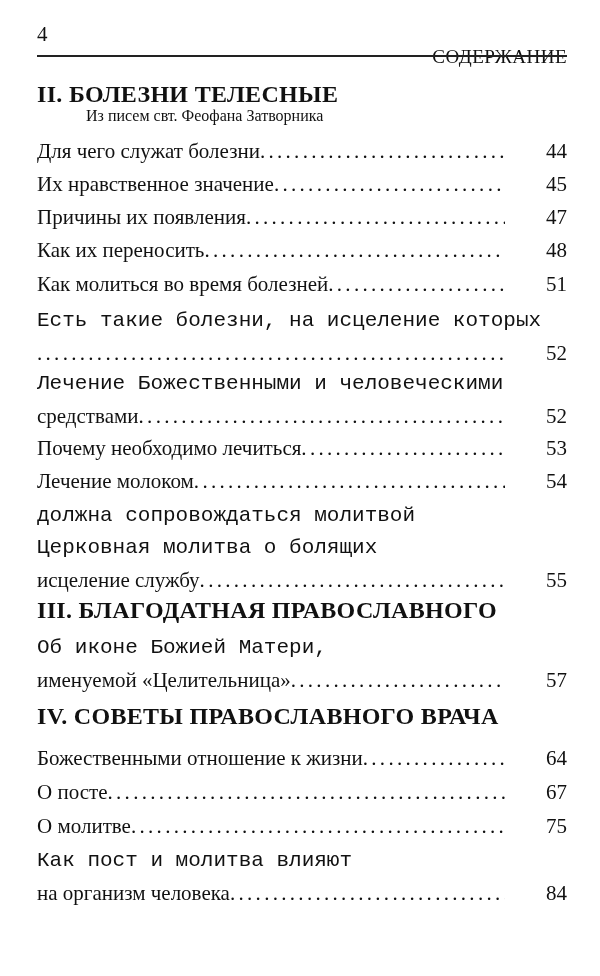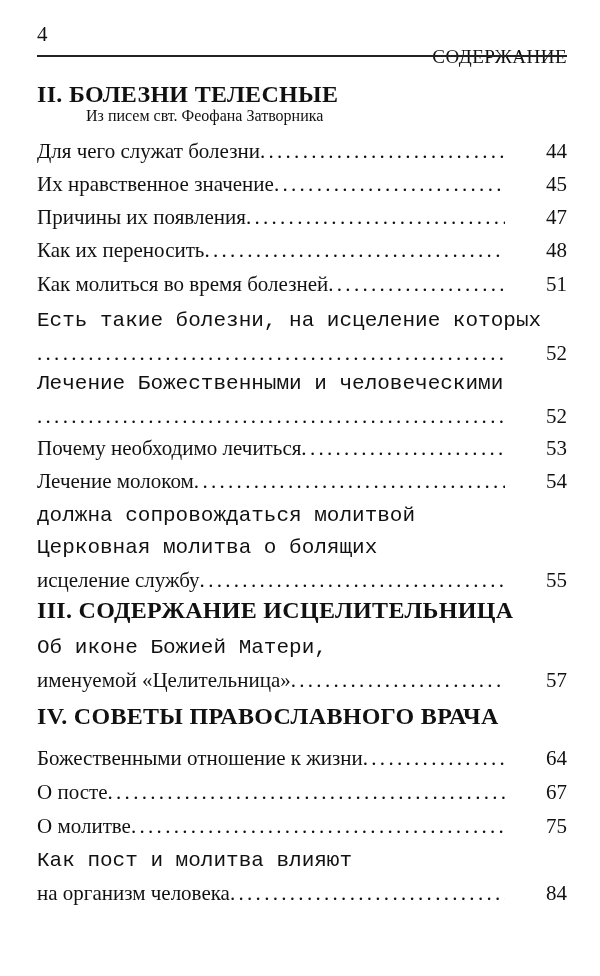--- a/index.html
+++ b/index.html
@@ -70,20 +70,21 @@
   <div class="entry" style="top:305px">
     <span class="line">Есть такие болезни, на исцеление которых</span>
     <div class="last">
         <span class="dots">................................................................</span>
         <span class="pg">52</span>
       </div>
   </div>
   <div class="entry" style="top:368px">
     <span class="line">Лечение Божественными и человеческими</span>
     <div class="last">
+        <span class="t">средствами</span>
         <span class="dots">................................................................</span>
         <span class="pg">52</span>
       </div>
   </div>
   <div class="entry" style="top:432px">
     <div class="last">
         <span class="t">Почему необходимо лечиться</span>
         <span class="dots">................................................................</span>
         <span class="pg">53</span>
       </div>
@@ -98,21 +99,21 @@
   <div class="entry" style="top:500px">
     <span class="line">должна сопровождаться молитвой</span>
     <span class="line">Церковная молитва о болящих</span>
     <div class="last">
         <span class="t">исцеление службу</span>
         <span class="dots">................................................................</span>
         <span class="pg">55</span>
       </div>
   </div>
 
-  <div class="sec" style="top:597px">III. СОДЕРЖАНИЕ ИСЦЕЛИТЕЛЬНИЦА</div>
+  <div class="sec" style="top:597px">III. БЛАГОДАТНАЯ ПРАВОСЛАВНОГО</div>
   <div class="entry" style="top:632px">
     <span class="line">Об иконе Божией Матери,</span>
     <div class="last">
         <span class="t">именуемой «Целительница»</span>
         <span class="dots">................................................................</span>
         <span class="pg">57</span>
       </div>
   </div>
 
   <div class="sec" style="top:703px">IV. СОВЕТЫ ПРАВОСЛАВНОГО ВРАЧА</div>

